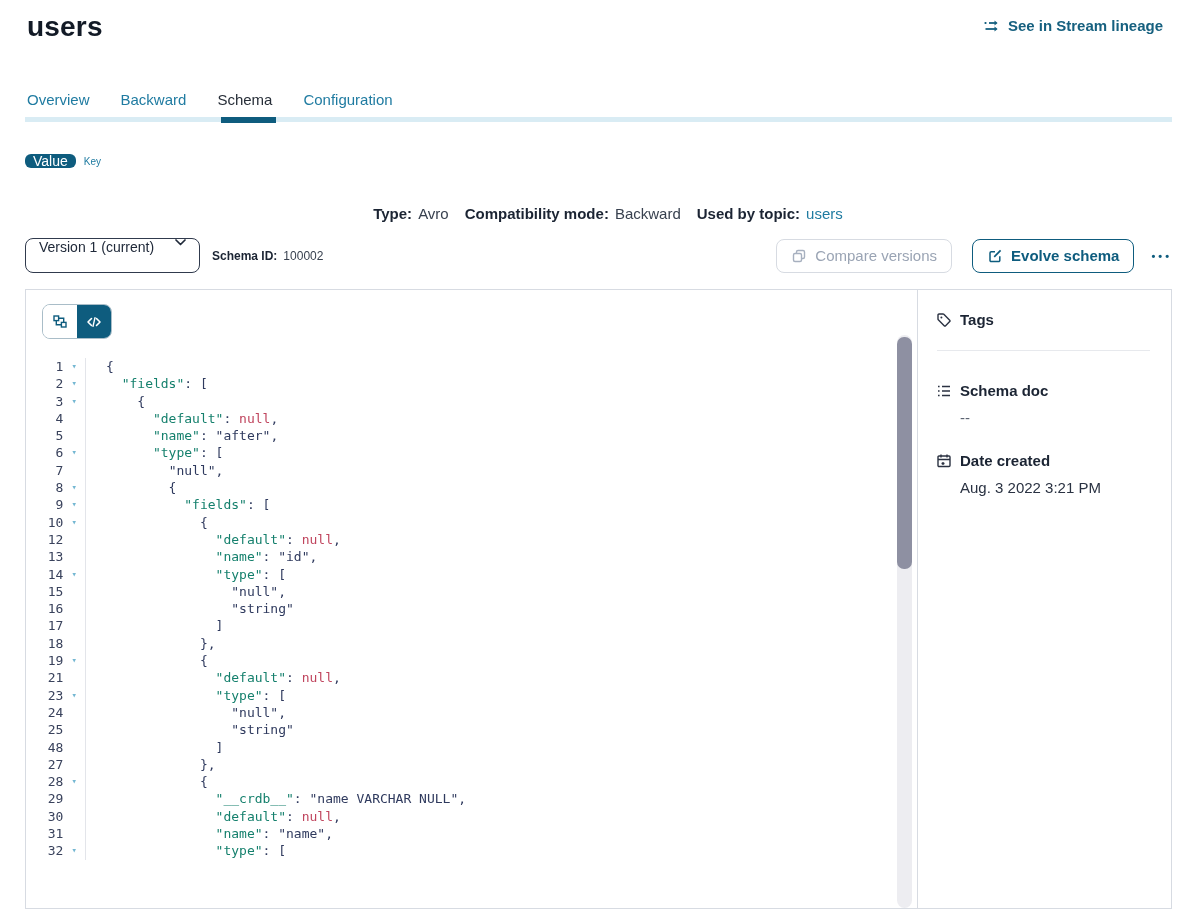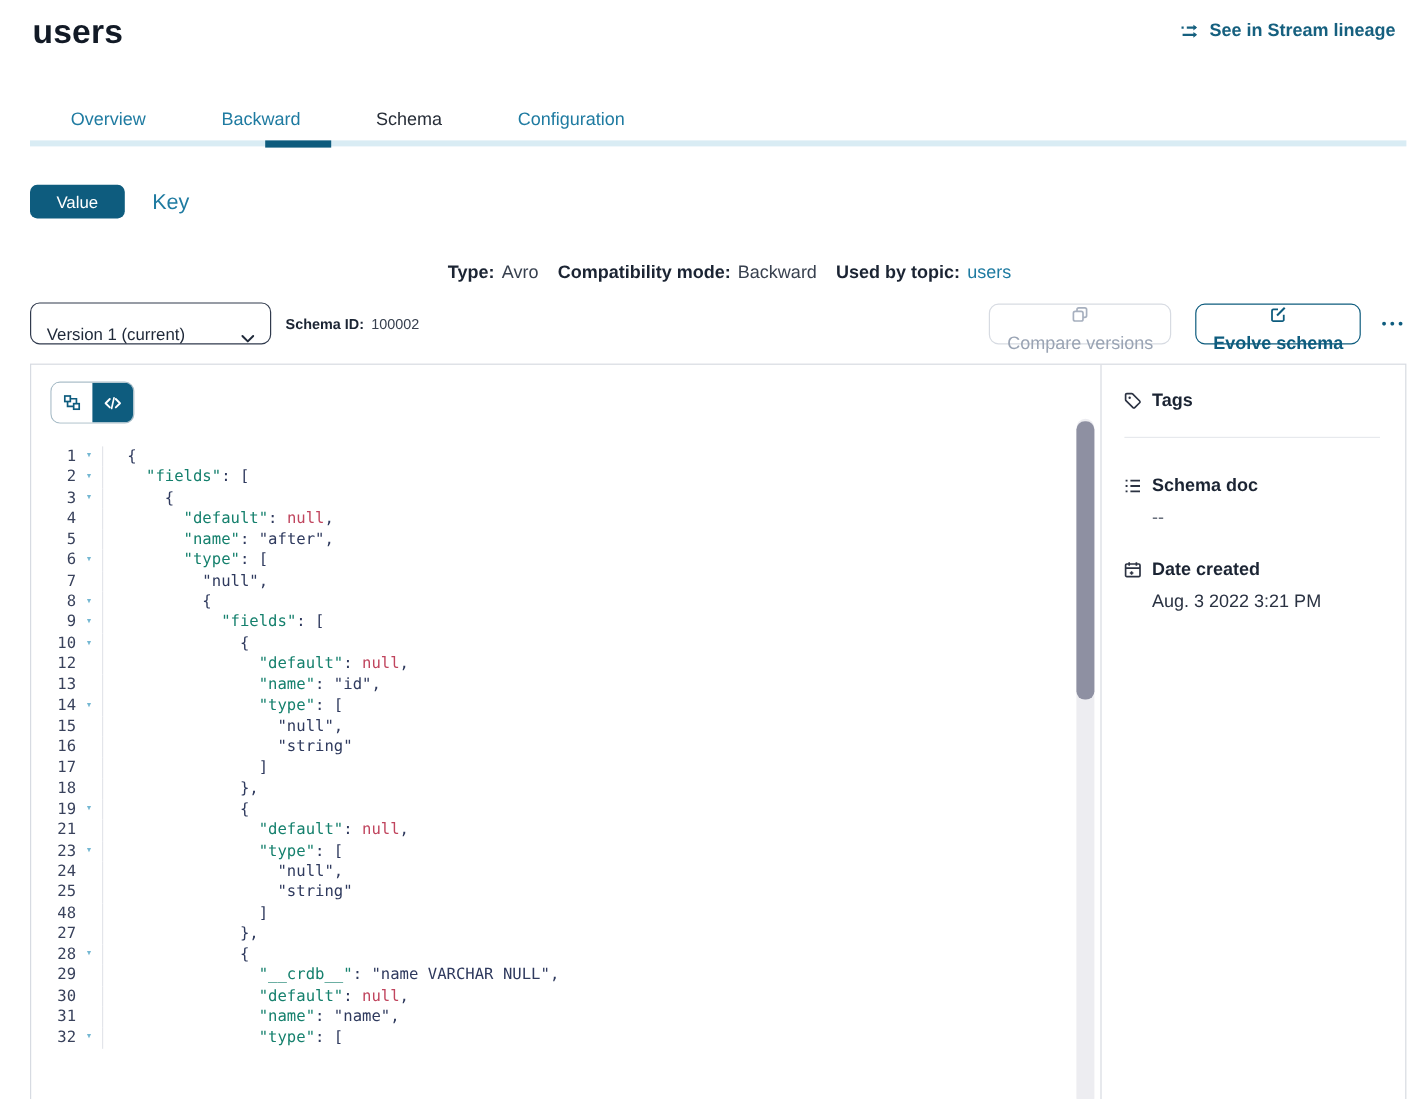--- a/index.html
+++ b/index.html
@@ -14,44 +14,44 @@
     width:1189px;height:916px;overflow:hidden;background:#fff;
     font-family:"Liberation Sans",sans-serif;color:var(--text-dark);position:relative;
   }
   
   .page-header{display:flex;justify-content:space-between;align-items:flex-start;padding:10px 26px 0 27px;}
   .page-title{font-size:28px;font-weight:700;color:#121a26;line-height:34px;letter-spacing:.2px;}
   .lineage-link{display:flex;align-items:center;gap:7px;margin-top:7px;color:var(--link-bold);
     font-weight:700;font-size:15px;cursor:pointer;}
   
   .tabs{display:flex;gap:31px;padding:0 27px;margin-top:47px;font-size:15px;}
-  .tab{color:var(--link);cursor:pointer;line-height:17px;margin-left:32px;}
+  .tab{color:var(--link);cursor:pointer;line-height:17px;}
   .tab.active{color:#272e38;}
   .tab-track{position:relative;margin:9px 17px 0 25px;height:5px;background:var(--tab-track);}
   .tab-active-bar{position:absolute;left:196px;top:0;width:55px;height:6px;background:var(--accent);}
   
   .vk-row{display:flex;align-items:center;margin:32px 0 0 25px;}
-  .vk-value{height:28px;padding:0 22px;border:none;border-radius:6px;background:var(--accent);
+  .vk-value{height:14px;padding:0 8px;border:none;border-radius:6px;background:var(--accent);
     color:#fff;font-size:14px;font-family:inherit;display:flex;align-items:center;cursor:pointer;}
-  .vk-key{margin-left:23px;color:var(--link);font-size:18px;cursor:pointer;}
+  .vk-key{margin-left:8px;color:var(--link);font-size:10px;cursor:pointer;}
   
   .meta-row{display:flex;gap:16px;margin:37px 0 0 27px;font-size:15px;line-height:17px;justify-content:center;}
   .meta-item{display:flex;gap:6px;}
   .meta-label{font-weight:700;color:var(--text-dark);}
   .meta-value{color:var(--text-body);}
   .meta-link{color:var(--link);cursor:pointer;}
   
   .version-row{display:flex;align-items:center;margin:16px 17px 0 25px;}
-  .select{width:201px;height:35px;border:1.5px solid #303a4d;border-radius:8px;background:#fff;
-    display:flex;align-items:flex-end;justify-content:space-between;padding:0 13px;font-size:14px;
+  .select{width:175px;height:35px;border:1.5px solid #303a4d;border-radius:8px;background:#fff;
+    display:flex;align-items:flex-start;justify-content:space-between;padding:0 13px;font-size:14px;
     color:#202a3a;cursor:pointer;}
   .schema-id{display:flex;gap:6px;margin-left:12px;font-size:12px;}
   .spacer{flex:1;}
   .btn{height:34px;border-radius:8px;background:#fff;display:flex;align-items:center;gap:8px;
-    padding:0 14px;font-size:15px;font-family:inherit;cursor:pointer;flex-direction:column;}
+    padding:0 14px;font-size:15px;font-family:inherit;cursor:pointer;}
   .btn-compare{border:1px solid var(--border);color:var(--text-muted);}
   .btn-evolve{border:1px solid var(--accent);color:var(--accent);font-weight:700;margin-left:20px;}
   .more-btn{margin-left:17px;border:none;background:none;color:var(--accent);font-weight:700;
     font-size:11px;letter-spacing:3px;cursor:pointer;line-height:34px;}
   
   .main-box{display:flex;margin:16px 17px 0 25px;height:620px;border:1px solid var(--border);overflow:hidden;}
   .code-pane{position:relative;width:893px;border-right:1px solid var(--border);overflow:hidden;}
   .view-toggle{display:inline-flex;margin:14px 0 0 16px;border:1px solid #a9bdc8;border-radius:8px;overflow:hidden;}
   .vt-seg{width:34px;height:33px;display:flex;align-items:center;justify-content:center;cursor:pointer;background:#fff;}
   .vt-seg.active{background:var(--accent);}

